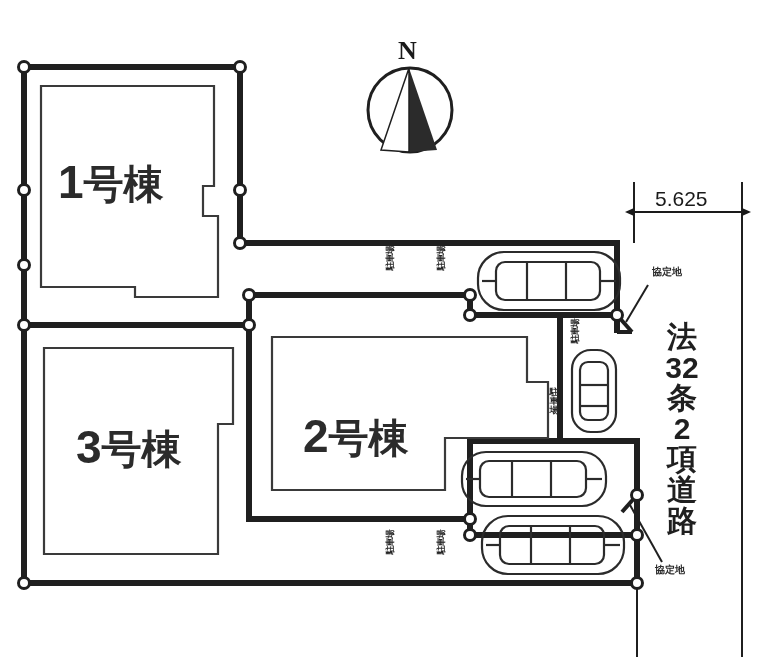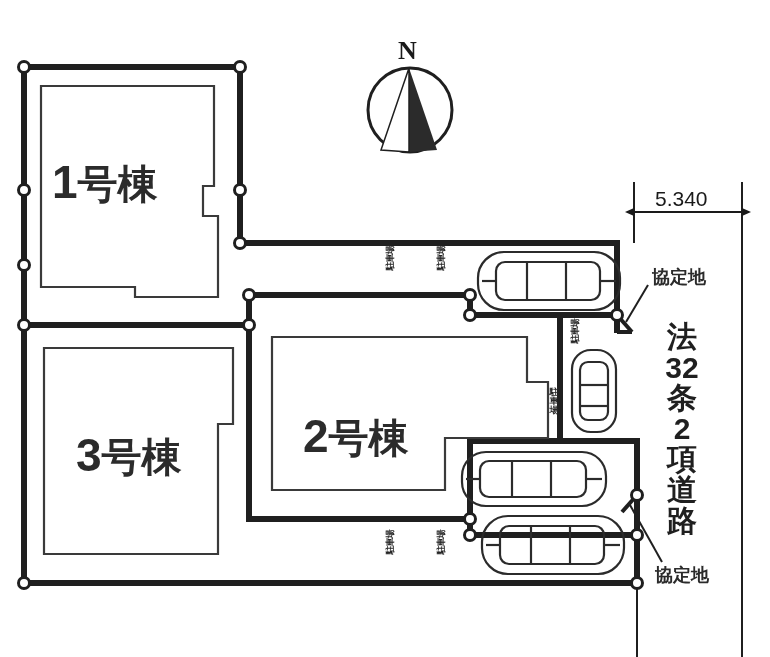--- a/index.html
+++ b/index.html
@@ -34,21 +34,21 @@
     font-size: 40px;
     font-weight: bold;
     letter-spacing: 0px;
     color: #2b2b2b;
   }
   .bldg-label .num {
     font-size: 46px;
     font-family: "Liberation Sans", sans-serif;
   }
   .small-anno {
-    font-size: 18px;
+    font-size: 10px;
     font-weight: bold;
     color: #2b2b2b;
   }
   .dim-text {
     font-size: 21px;
     color: #1a1a1a;
     font-family: "Liberation Sans", sans-serif;
   }
   .north-letter {
     font-size: 26px;
@@ -228,33 +228,33 @@
         <line x1="531" y1="526" x2="531" y2="564"></line>
         <line x1="570" y1="526" x2="570" y2="564"></line>
         <line x1="486" y1="545" x2="500" y2="545"></line>
         <line x1="604" y1="545" x2="620" y2="545"></line>
       </g>
     </g>
   </svg>
 
   <div class="lbl north-letter" style="left:398px; top:36px;">N</div>
 
-  <div class="lbl bldg-label" style="left:52px; top:155px;">
+  <div class="lbl bldg-label" style="left:58px; top:155px;">
     <span class="num">1</span><span>号棟</span>
   </div>
 
-  <div class="lbl bldg-label" style="left:76px; top:420px;margin-top:8px;">
+  <div class="lbl bldg-label" style="left:76px; top:420px;">
     <span class="num">3</span><span>号棟</span>
   </div>
 
   <div class="lbl bldg-label" style="left:303px; top:385px;margin-top:24px;">
     <span class="num">2</span><span>号棟</span>
   </div>
 
-  <div class="lbl dim-text" style="left:655px; top:187px;">5.340</div>
+  <div class="lbl dim-text" style="left:655px; top:187px;">5.625</div>
 
   <div class="lbl small-anno" style="left:652px; top:265px;">協定地</div>
 
   <div class="lbl small-anno" style="left:655px; top:563px;">協定地</div>
 
   <div class="road-vert" style="left:662px; top:322px;">
     <span>法</span>
     <span>32</span>
     <span>条</span>
     <span>2</span>

